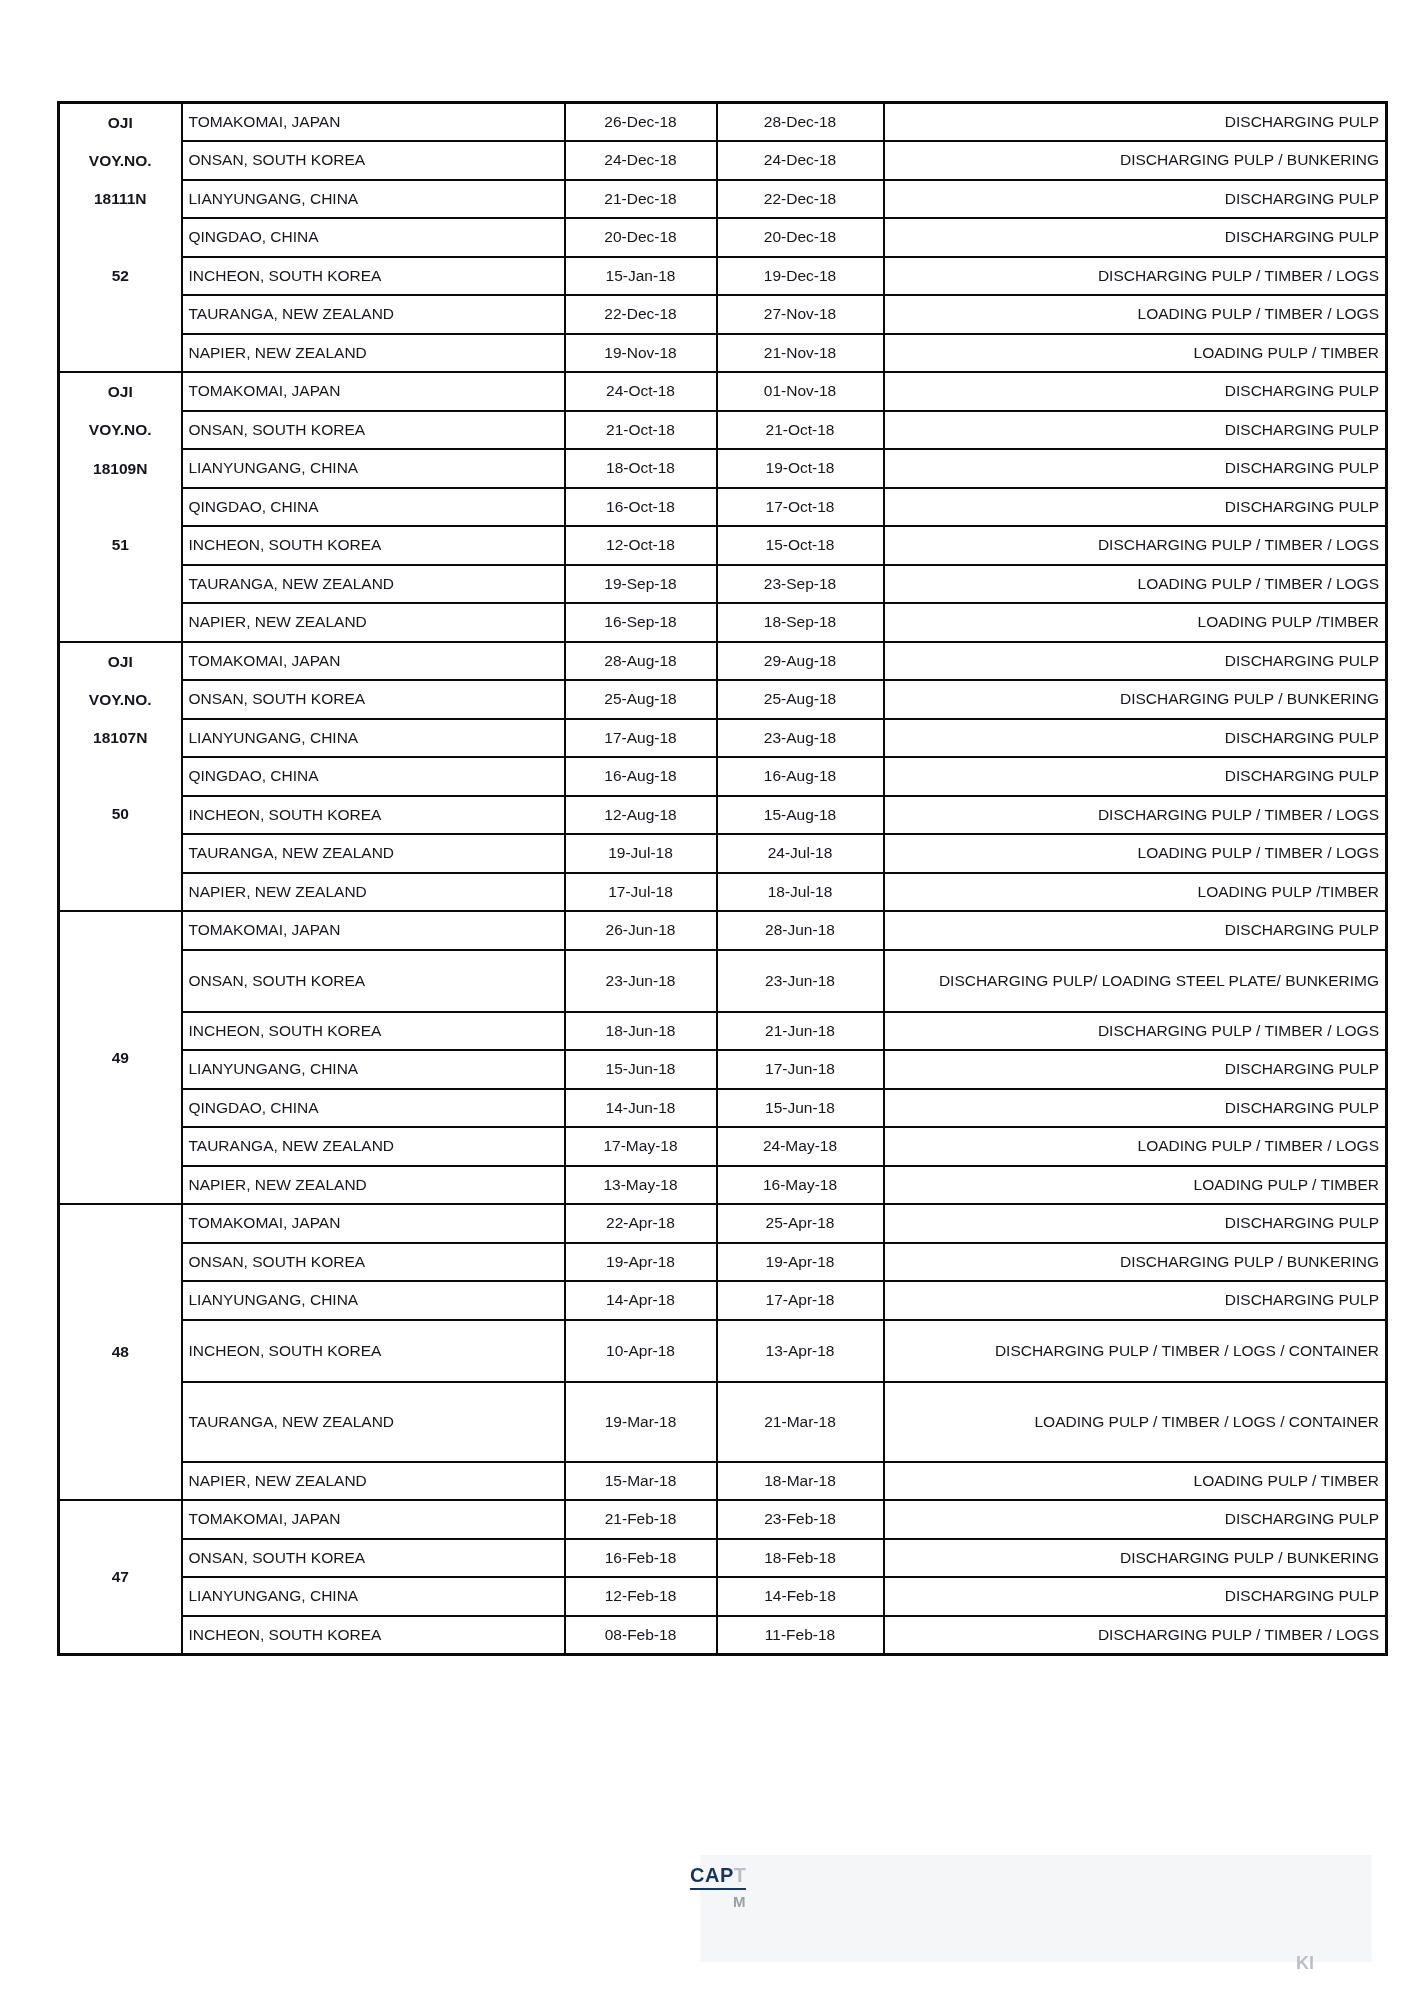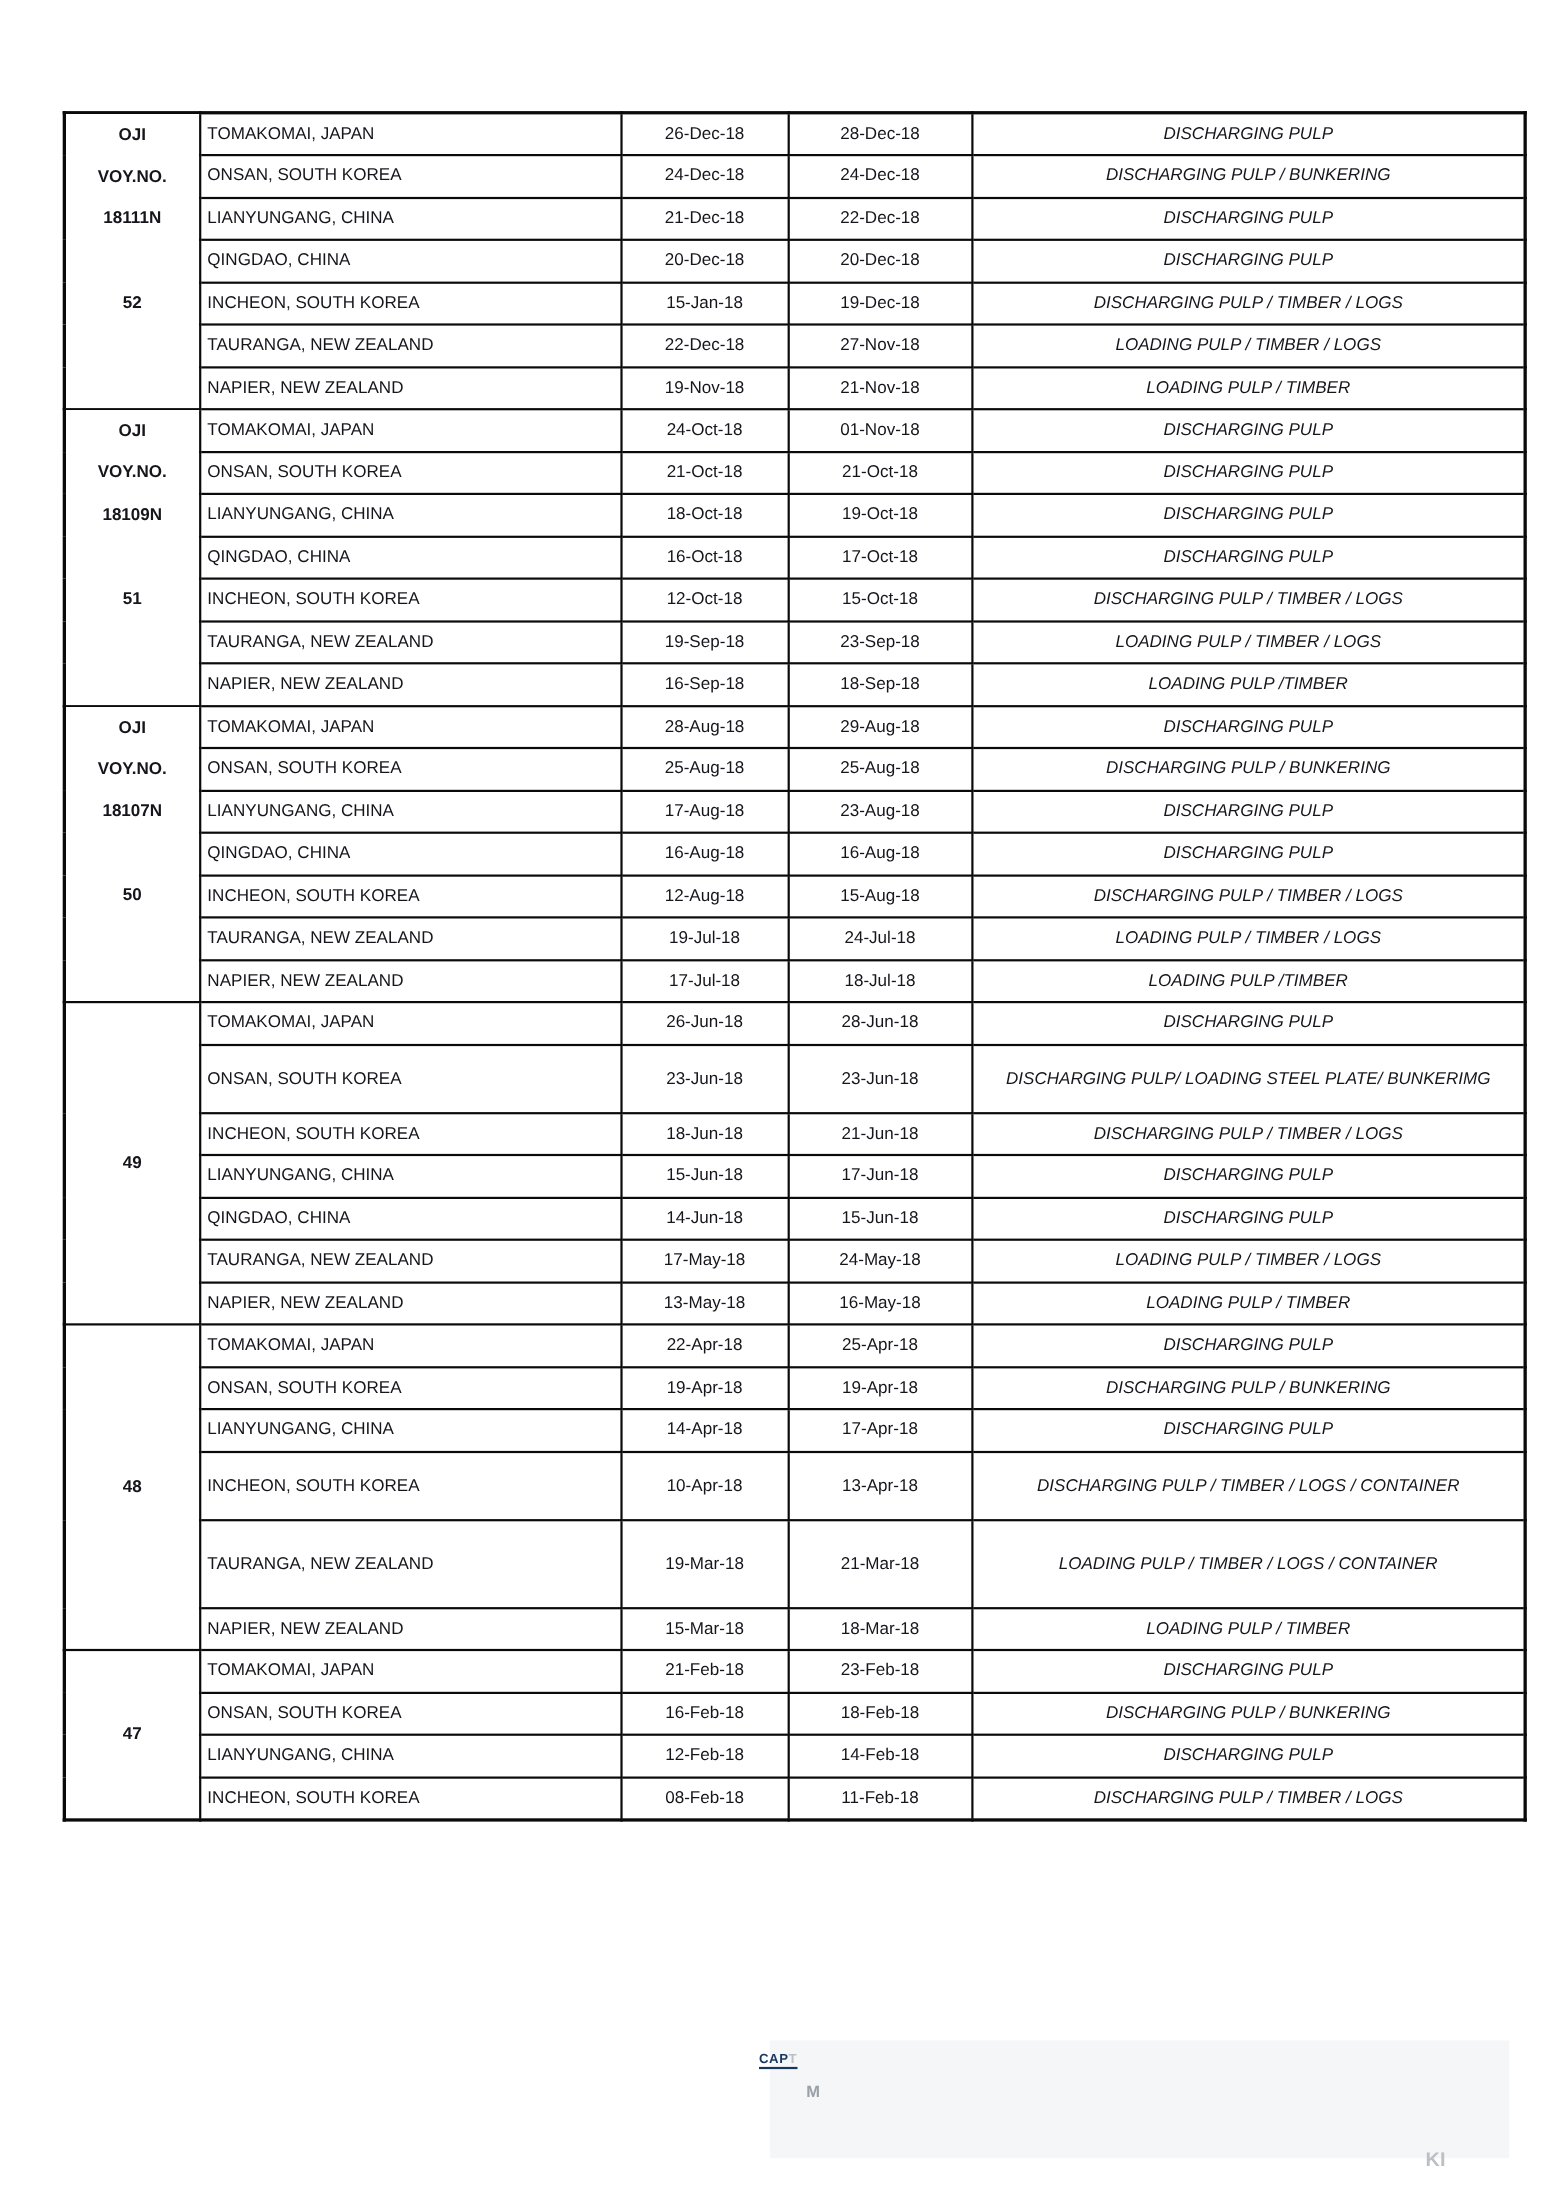--- a/index.html
+++ b/index.html
@@ -18,25 +18,25 @@
   tr.h3{height:80px;}
 
   td.voyage{font-weight:bold;text-align:center;padding:0;}
   td.voyage.slots{position:relative;}
   td.voyage.slots .vslot{position:absolute;left:0;width:100%;
                          transform:translateY(-50%);text-align:center;}
   td.voyage.centered{vertical-align:middle;}
 
   td.port{text-align:left;padding-left:7px;white-space:nowrap;margin-top:36px;}
   td.date{text-align:center;padding:0 2px;}
-  td.activity{text-align:center;padding-left:7px;line-height:20px;font-style:italic;}
+  td.activity{text-align:right;padding-left:7px;line-height:20px;}
 
   .sig-box{position:absolute;left:700px;top:1855px;width:672px;height:107px;
            background:var(--box,#f5f6f8);}
-  .sig-line1{position:absolute;left:690px;top:1864px;font-size:12px;font-weight:bold;
+  .sig-line1{position:absolute;left:690px;top:1864px;font-size:20px;font-weight:bold;
              color:var(--sigdark,#17365d);border-bottom:2px solid var(--sigdark,#17365d);
              padding-bottom:1px;letter-spacing:.5px;}
   .sig-line1 .fade{color:var(--siglight,#bcc0c6);}
   .sig-line2-left{position:absolute;left:733px;top:1893px;font-size:15px;font-weight:bold;
                   color:var(--sigmid,#9aa0a8);}
   .sig-line2-right{position:absolute;left:1296px;top:1953px;font-size:18px;font-weight:bold;
                    color:var(--siglight,#bcc0c6);}
 </style>
 </head>
 <body>

